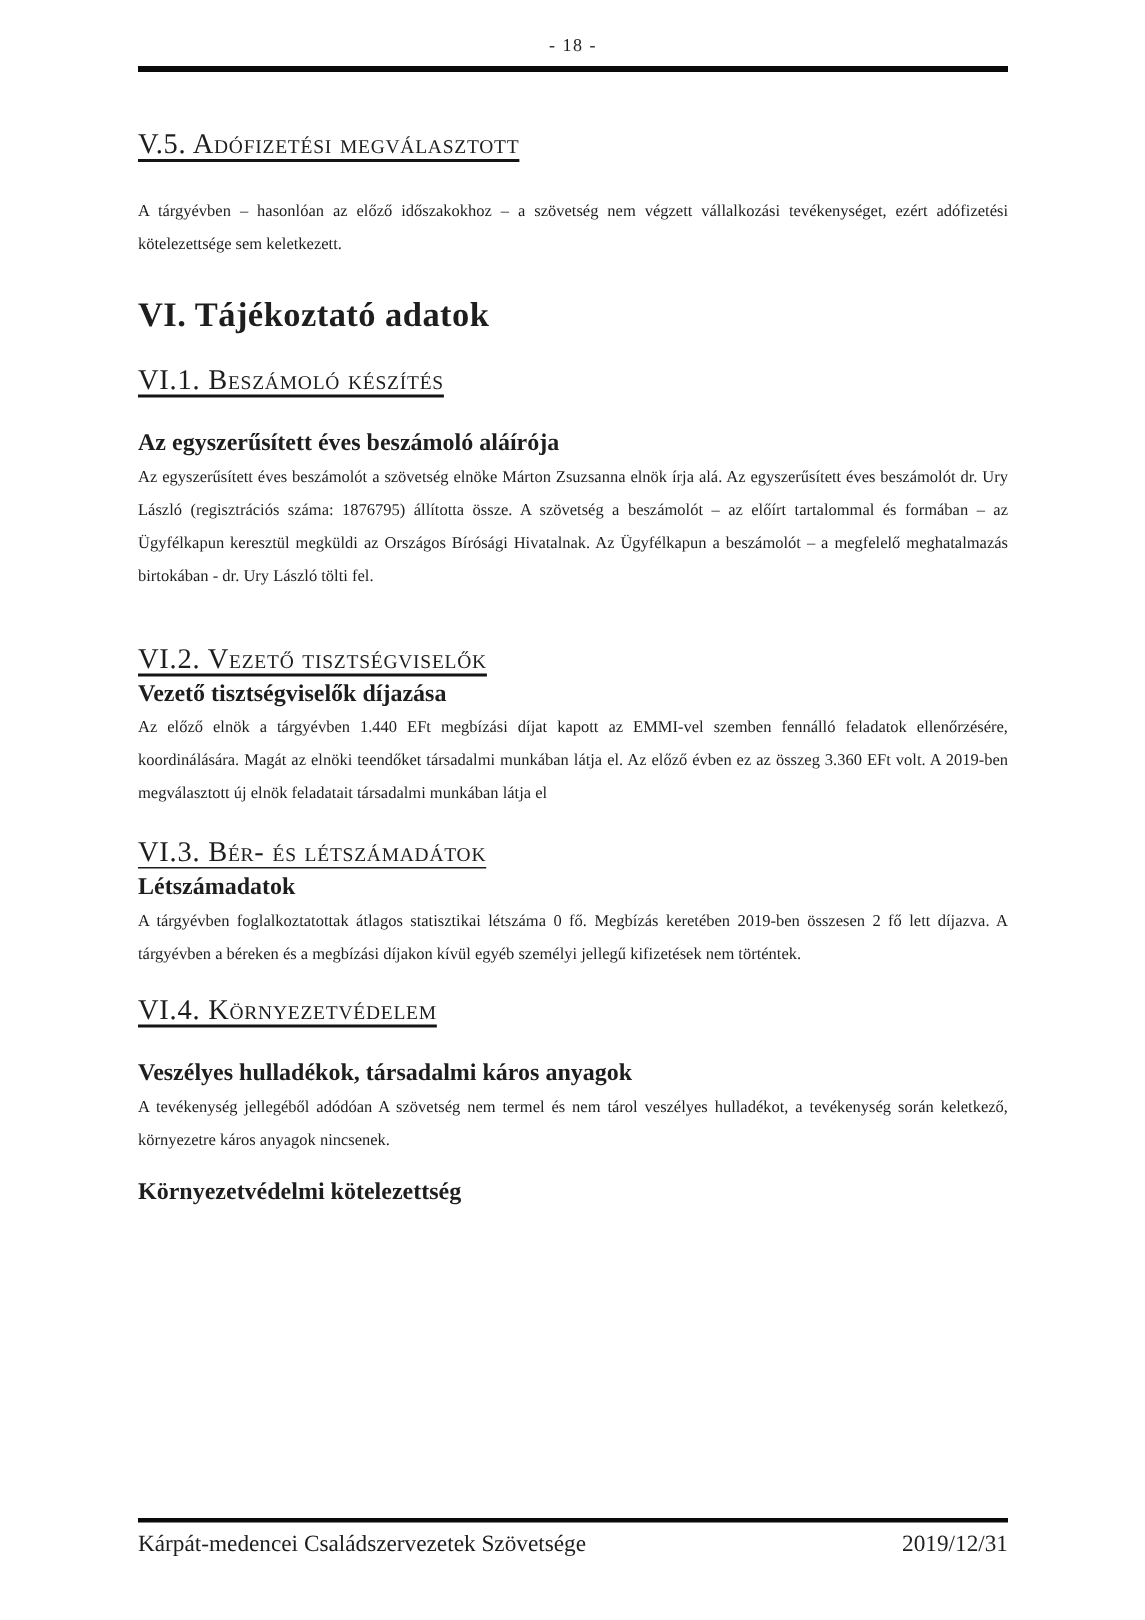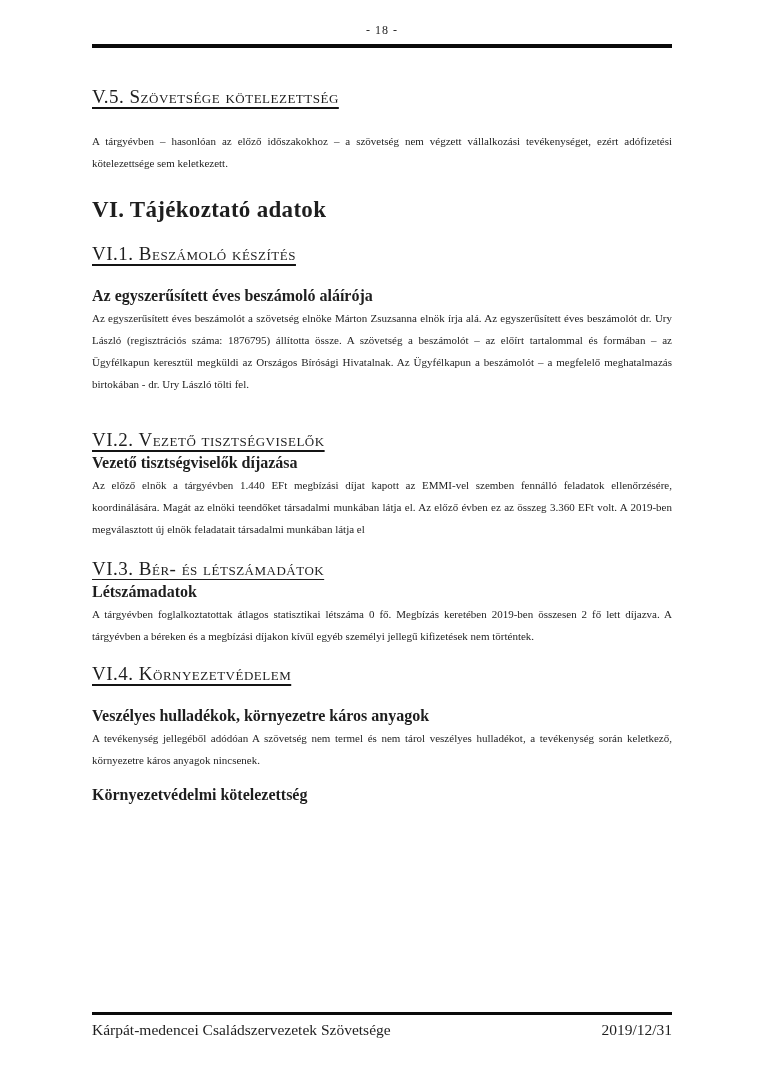--- a/index.html
+++ b/index.html
@@ -86,21 +86,21 @@
 <body>
 
 <div class="page">
 
   <div class="page-header">
     <div class="page-number">- 18 -</div>
   </div>
 
   <div class="content">
 
-    <h2 class="sc-heading h-v5">V.5. Szövetsége kötelezettség</h2>
+    <h2 class="sc-heading h-v5">V.5. Adófizetési megválasztott</h2>
 
     <p class="body-par p-v5">A tárgyévben – hasonlóan az előző időszakokhoz – a szövetség nem végzett vállalkozási tevékenységet, ezért adófizetési kötelezettsége sem keletkezett.</p>
 
     <h1 class="main-heading">VI. Tájékoztató adatok</h1>
 
     <h2 class="sc-heading h-vi1">VI.1. Beszámoló készítés</h2>
 
     <p class="bold-sub b-vi1">Az egyszerűsített éves beszámoló aláírója</p>
 
     <p class="body-par">Az egyszerűsített éves beszámolót a szövetség elnöke Márton Zsuzsanna elnök írja alá. Az egyszerűsített éves beszámolót dr. Ury László (regisztrációs száma: 1876795) állította össze. A szövetség a beszámolót – az előírt tartalommal és formában – az Ügyfélkapun keresztül megküldi az Országos Bírósági Hivatalnak. Az Ügyfélkapun a beszámolót – a megfelelő meghatalmazás birtokában - dr. Ury László tölti fel.</p>
@@ -112,21 +112,21 @@
     <p class="body-par">Az előző elnök a tárgyévben 1.440 EFt megbízási díjat kapott az EMMI-vel szemben fennálló feladatok ellenőrzésére, koordinálására. Magát az elnöki teendőket társadalmi munkában látja el. Az előző évben ez az összeg 3.360 EFt volt. A 2019-ben megválasztott új elnök feladatait társadalmi munkában látja el</p>
 
     <h2 class="sc-heading h-vi3">VI.3. Bér- és létszámadátok</h2>
 
     <p class="bold-sub">Létszámadatok</p>
 
     <p class="body-par">A tárgyévben foglalkoztatottak átlagos statisztikai létszáma 0 fő. Megbízás keretében 2019-ben összesen 2 fő lett díjazva. A tárgyévben a béreken és a megbízási díjakon kívül egyéb személyi jellegű kifizetések nem történtek.</p>
 
     <h2 class="sc-heading h-vi4">VI.4. Környezetvédelem</h2>
 
-    <p class="bold-sub b-vi4a">Veszélyes hulladékok, környezetre káros anyagok</p>
+    <p class="bold-sub b-vi4a">Veszélyes hulladékok, társadalmi káros anyagok</p>
 
     <p class="body-par">A tevékenység jellegéből adódóan A szövetség nem termel és nem tárol veszélyes hulladékot, a tevékenység során keletkező, környezetre káros anyagok nincsenek.</p>
 
     <p class="bold-sub b-vi4b">Környezetvédelmi kötelezettség</p>
 
   </div>
 
   <div class="page-footer">
     <span>Kárpát-medencei Családszervezetek Szövetsége</span>
     <span>2019/12/31</span>

